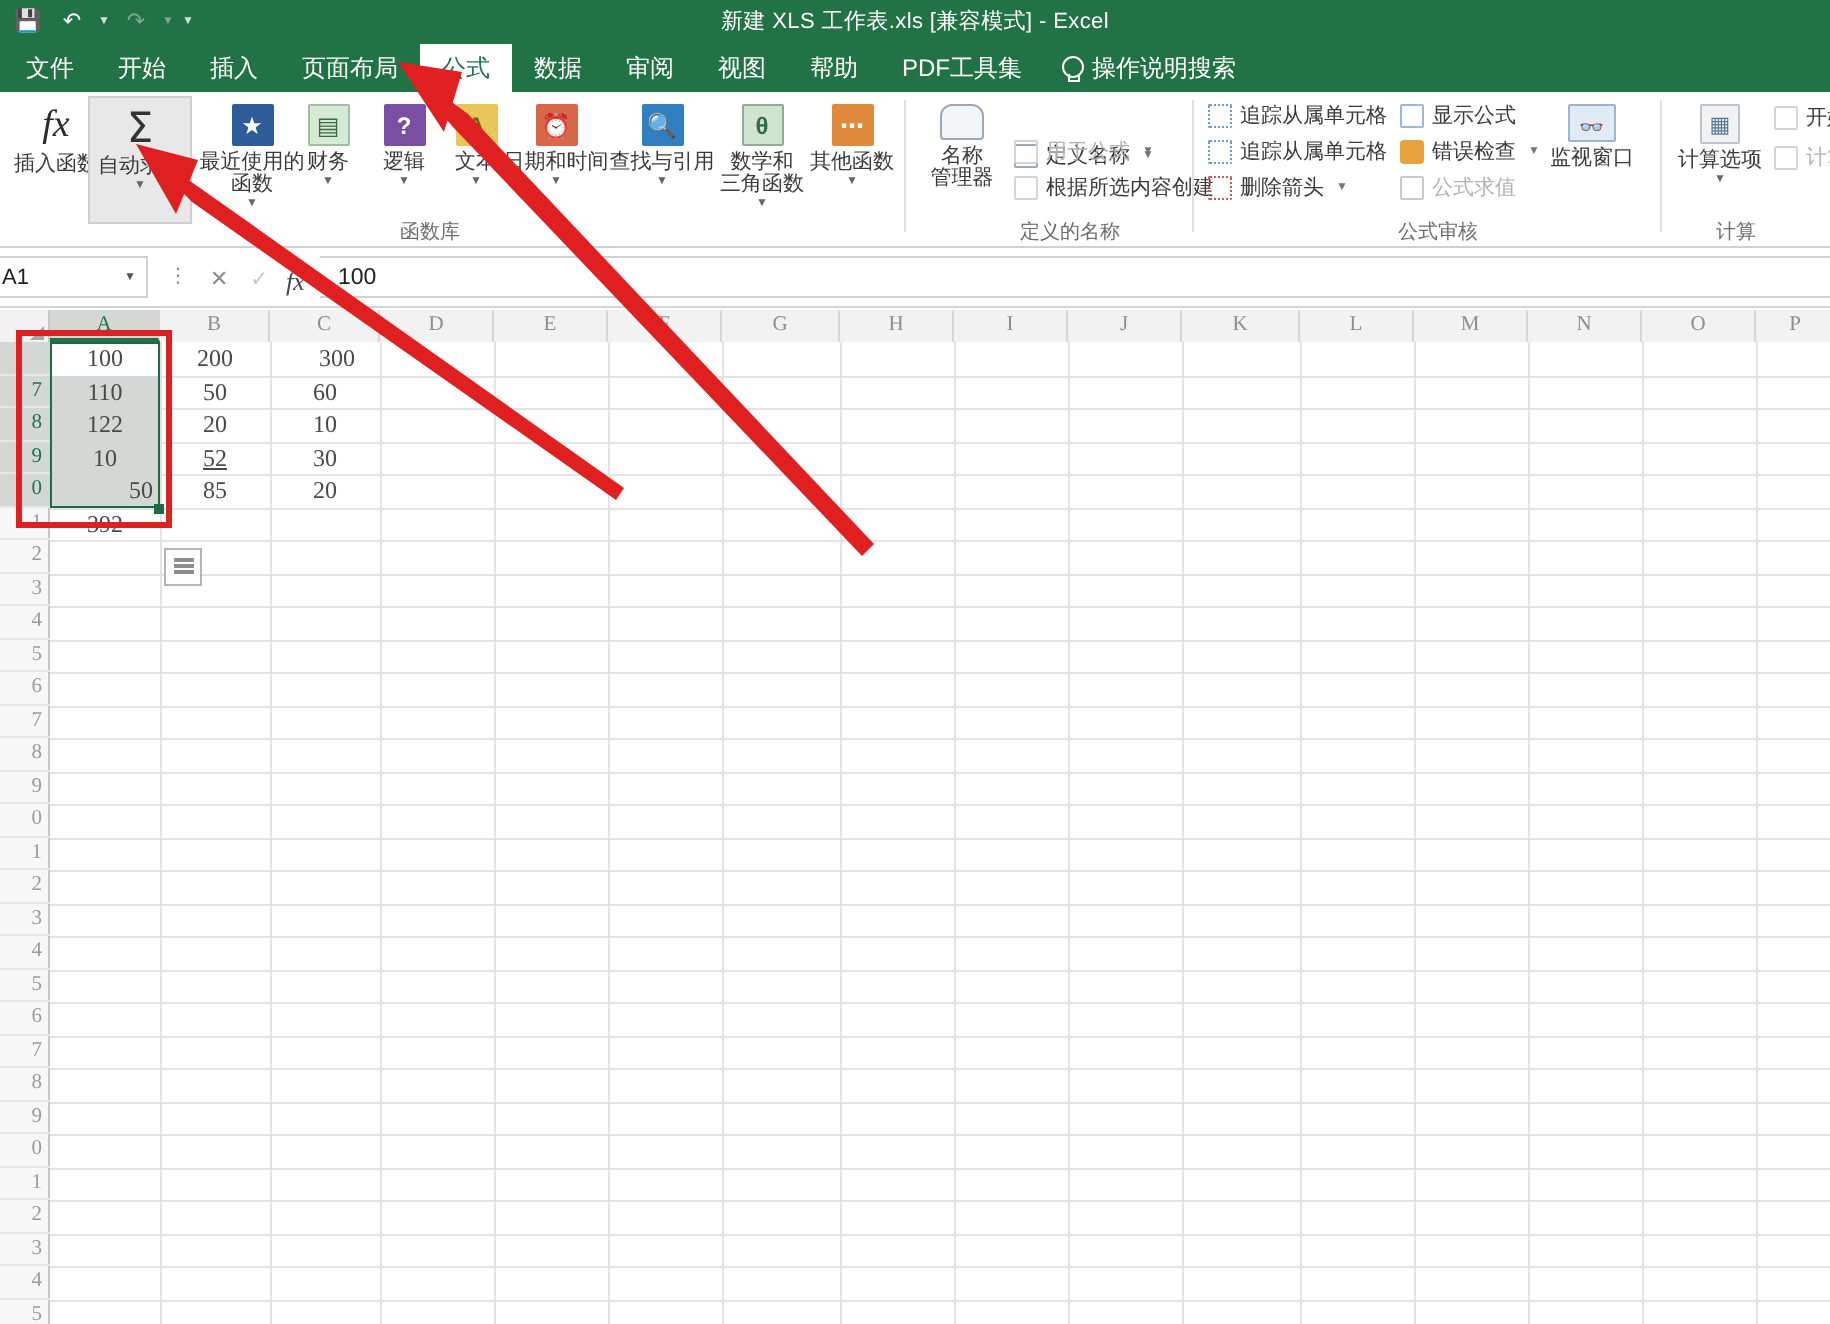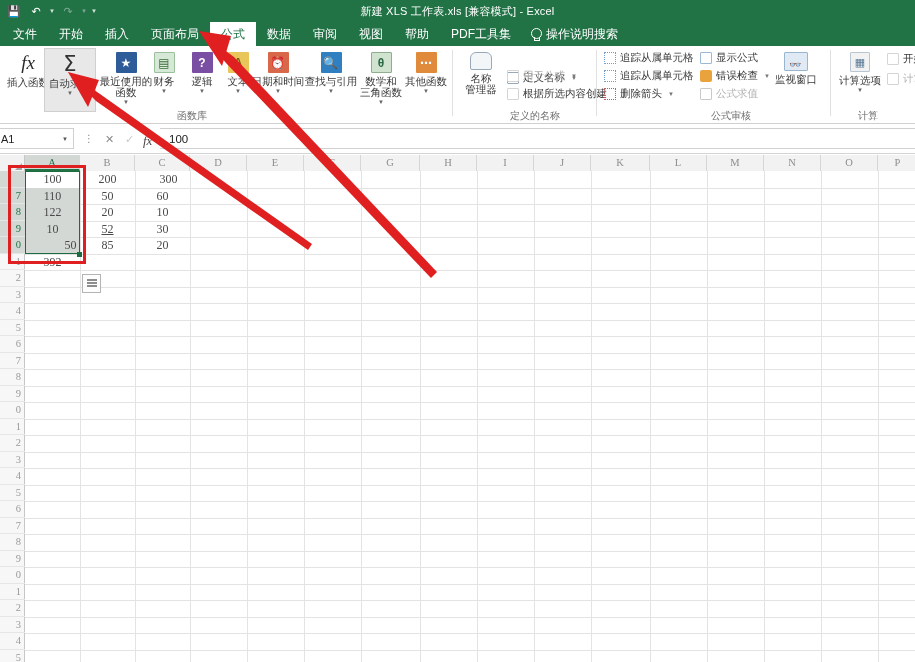--- a/index.html
+++ b/index.html
@@ -291,21 +291,21 @@
       </div>
       <div class="bigbtn" style="left:399px; width:54px;">
         <span class="ico">
           <span class="sq sq-orange">
               <span class="glyph">⋯</span>
             </span>
         </span>
         <span class="lbl">其他函数</span>
         <span class="caret">▼</span>
       </div>
-      <div class="rgroup-label" style="left:132px; width:120px;">函数库</div>
+      <div class="rgroup-label" style="left:155px; width:120px;">函数库</div>
     </div>
     <div class="rsep" style="left:452px;"></div>
 
     <div class="rgroup" style="left:455px; width:140px;">
       <div class="bigbtn" style="left:2px; width:48px;">
         <span class="ico">
           <span style="display:block;width:22px;height:18px;border:1px solid #9aa9b8;border-radius:6px 6px 2px 2px;background:#f3f6f9;"></span>
         </span>
         <span class="lbl">名称<br>管理器</span>
       </div>
@@ -355,21 +355,21 @@
         <span>公式求值</span>
       </div>
       <div class="bigbtn" style="left:170px; width:52px;">
         <span class="ico">
           <span class="sq sq-mon" style="width:24px;height:19px;display:flex;align-items:flex-end;justify-content:center;">
             <span style="font-size:10px;color:#2f6b9c;line-height:11px;">👓</span>
           </span>
         </span>
         <span class="lbl">监视窗口</span>
       </div>
-      <div class="rgroup-label" style="left:56px; width:150px;">公式审核</div>
+      <div class="rgroup-label" style="left:44px; width:150px;">公式审核</div>
     </div>
     <div class="rsep" style="left:830px;"></div>
 
     <div class="rgroup" style="left:833px; width:82px;">
       <div class="bigbtn" style="left:2px; width:50px;">
         <span class="ico">
           <span class="sq sq-calc" style="width:20px;height:20px;display:flex;align-items:center;justify-content:center;">
             <span style="font-size:11px;color:#5a7a96;">▦</span>
           </span>
         </span>

